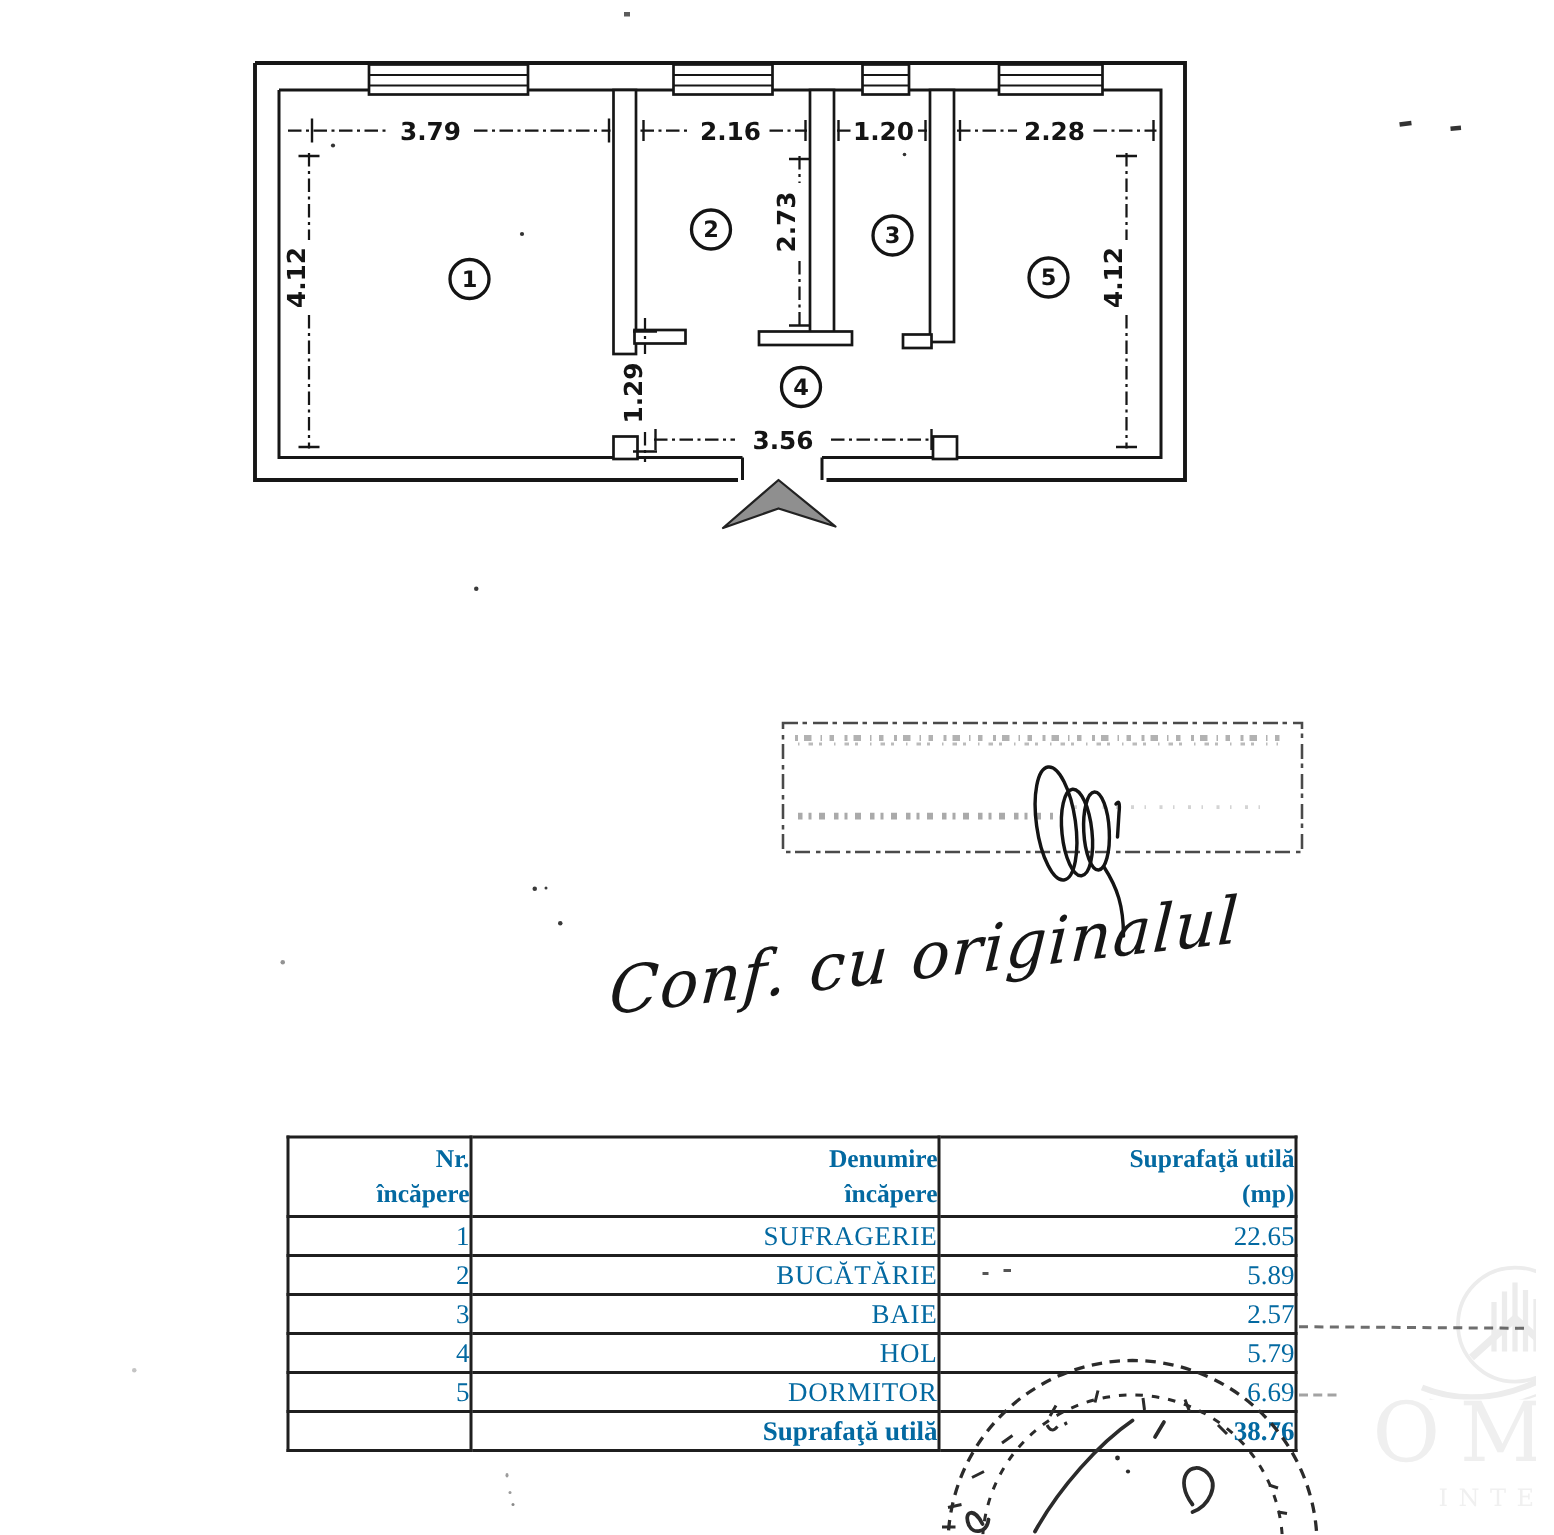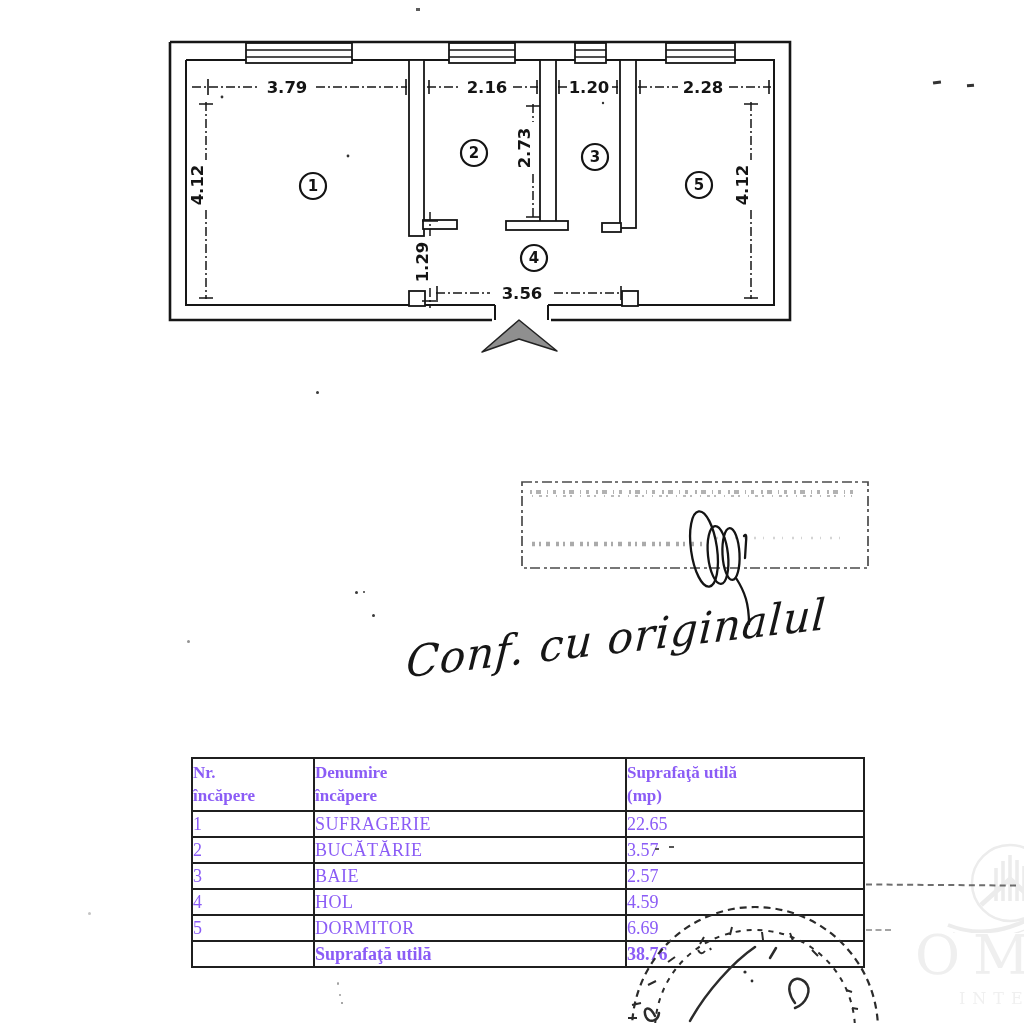--- a/index.html
+++ b/index.html
@@ -18,22 +18,22 @@
 
   
   .handnote{position:absolute;left:395px;top:583px;width:450px;height:145px;}
   .handnote span{display:inline-block;margin:30px 0 0 10px;
     font-family:"DejaVu Serif",serif;font-style:italic;font-size:43px;color:#161616;
     letter-spacing:1px;transform:rotate(-6.5deg) skewX(-10deg);white-space:nowrap;}
 
   
   table.areas{position:absolute;left:191px;top:757px;border-collapse:collapse;
     table-layout:fixed;width:672px;background:#fff;}
-  table.areas td,table.areas th{border:2px solid #1f1f1f;text-align:left;
-    vertical-align:middle;padding:0;color:#8b5cf6;}
+  table.areas td,table.areas th{border:2px solid #1f1f1f;text-align:right;
+    vertical-align:middle;padding:0;color:#0369a1;}
   table.areas th{height:51px;font-size:17px;font-weight:700;line-height:1.35;}
   table.areas td{height:24px;font-size:18px;}
   td.roomname{font-size:19px;letter-spacing:.5px;}
   tr.total td{font-weight:700;}
 
   
   .roundstamp{position:absolute;left:610px;top:898px;width:300px;height:125px;pointer-events:none;}
 
   
   .watermark{position:absolute;left:893px;top:813px;width:143px;height:210px;overflow:hidden;}
@@ -182,31 +182,31 @@
       </th>
     </tr>
     <tr>
       <td>1</td>
       <td class="roomname">SUFRAGERIE</td>
       <td>22.65</td>
     </tr>
     <tr>
       <td>2</td>
       <td class="roomname">BUCĂTĂRIE</td>
-      <td>3.57</td>
+      <td>5.89</td>
     </tr>
     <tr>
       <td>3</td>
       <td class="roomname">BAIE</td>
       <td>2.57</td>
     </tr>
     <tr>
       <td>4</td>
       <td class="roomname">HOL</td>
-      <td>4.59</td>
+      <td>5.79</td>
     </tr>
     <tr>
       <td>5</td>
       <td class="roomname">DORMITOR</td>
       <td>6.69</td>
     </tr>
     <tr class="total">
       <td></td>
       <td>Suprafaţă utilă</td>
       <td>38.76</td>

